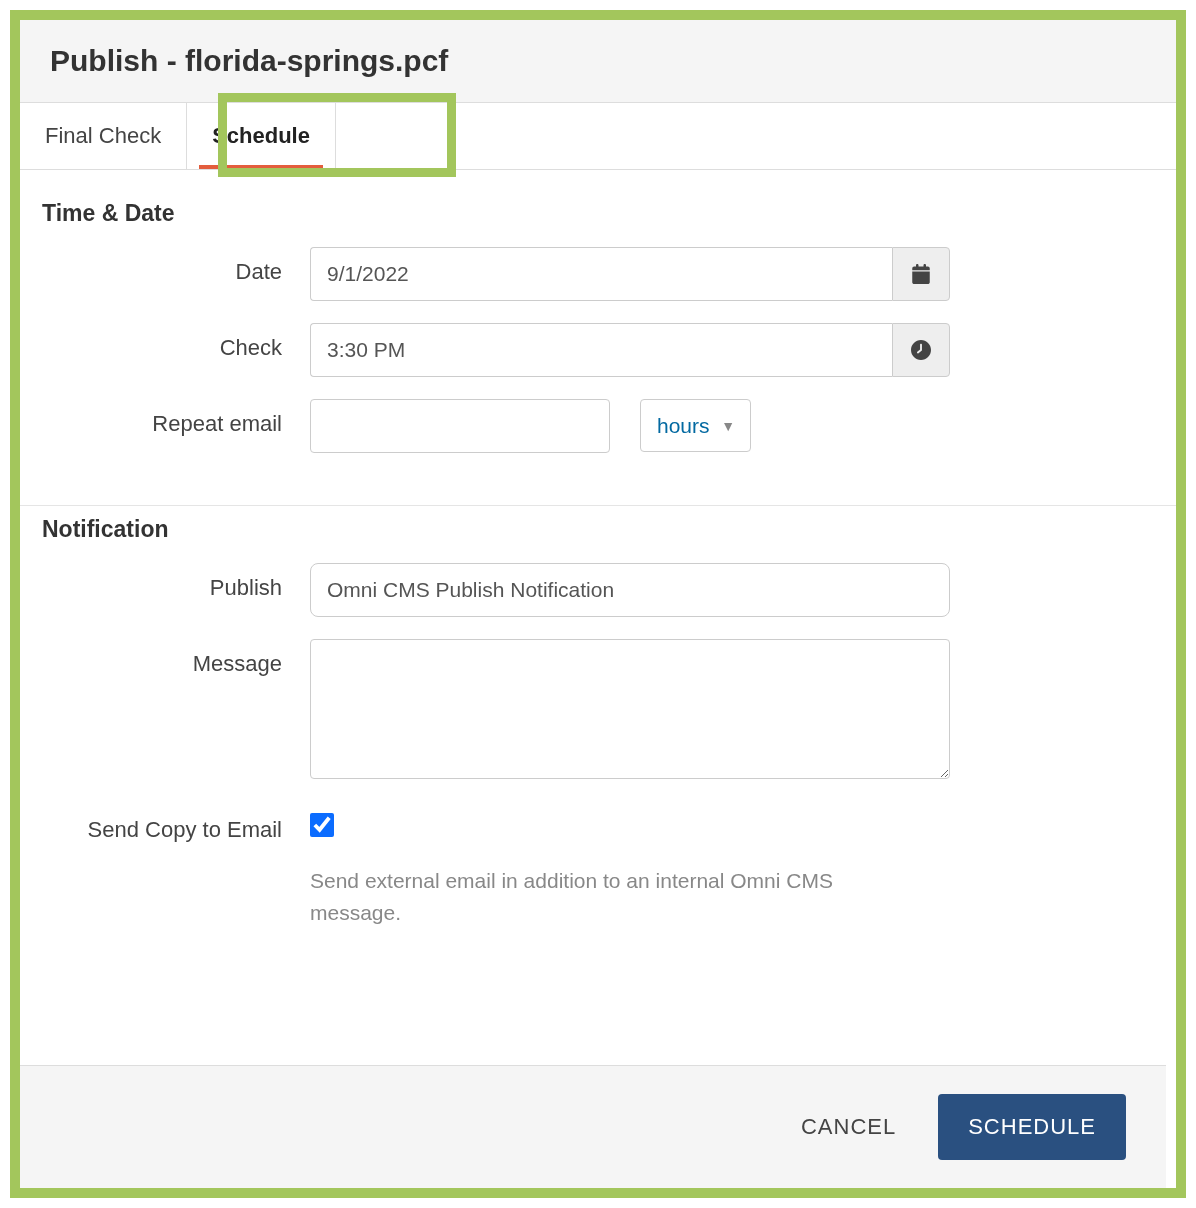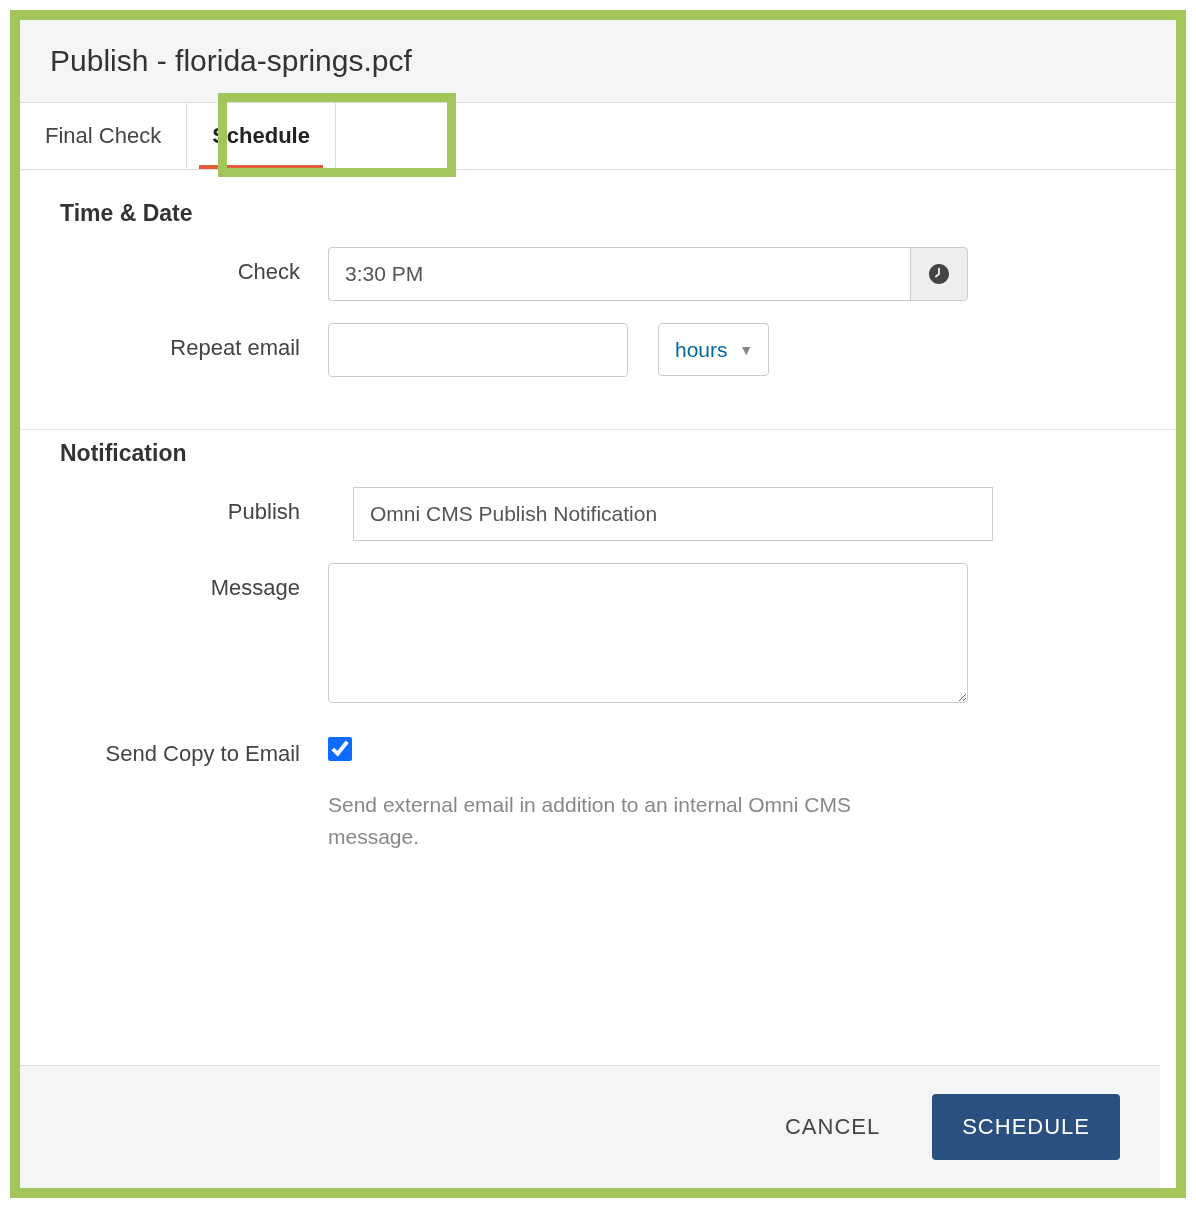--- a/index.html
+++ b/index.html
@@ -18,21 +18,21 @@
       position: relative;
       overflow: hidden;
     }
     .dialog-header {
       background: #f5f5f5;
       padding: 24px 30px;
       border-bottom: 1px solid #ddd;
     }
     .dialog-title {
       font-size: 30px;
-      font-weight: 400;
+      font-weight: 700;
       color: #333;
     }
     .tabs {
       display: flex;
       border-bottom: 1px solid #ddd;
       background: #fff;
       position: relative;
     }
     .tab {
       padding: 20px 25px;
@@ -62,21 +62,21 @@
       width: 238px;
       height: 84px;
       border: 9px solid #a3c65c;
       pointer-events: none;
       z-index: 5;
     }
     .content {
       padding: 20px 0 0 0;
     }
     .section {
-      padding: 10px 20px 30px 38px;
+      padding: 10px 20px 30px 20px;
       border-bottom: 1px solid #e5e5e5;
     }
     .section:last-of-type {
       border-bottom: none;
     }
     .section-title {
       font-size: 23px;
       font-weight: 700;
       color: #333;
       margin-bottom: 20px;
@@ -187,27 +187,27 @@
       font-size: 21px;
       color: #888;
       margin-top: 24px;
       line-height: 1.5;
       max-width: 600px;
     }
     .footer {
       position: absolute;
       bottom: 0;
       left: 0;
-      right: 16px;
+      right: 10px;
       background: #f5f5f5;
       border-top: 1px solid #ddd;
       padding: 28px 40px;
       display: flex;
       justify-content: flex-end;
-      gap: 42px;
+      gap: 32px;
       align-items: center;
     }
     .btn-cancel {
       font-size: 22px;
       letter-spacing: 1px;
       color: #444;
       background: none;
       border: none;
       cursor: pointer;
       padding: 16px 10px;
@@ -239,20 +239,33 @@
     <div class="tab">Final Check</div>
     <div class="tab active">Schedule</div>
     <div class="tab-highlight"></div>
   </div>
 
   <div class="content">
 
     <div class="section">
       <div class="section-title">Time &amp; Date</div>
 
+      <div class="form-row">
+        <div class="form-label">Date</div>
+        <div class="form-control">
+          <div class="input-group">
+            <input type="text" class="text-input" value="9/1/2022" style="">
+            <div class="input-addon">
+              <svg class="icon" viewBox="0 0 448 512">
+                  <path d="M96 32V64H48C21.5 64 0 85.5 0 112v48H448V112c0-26.5-21.5-48-48-48H352V32c0-17.7-14.3-32-32-32s-32 14.3-32 32V64H160V32c0-17.7-14.3-32-32-32S96 14.3 96 32zM448 192H0V464c0 26.5 21.5 48 48 48H400c26.5 0 48-21.5 48-48V192z"></path>
+                </svg>
+            </div>
+          </div>
+        </div>
+      </div>
 
       <div class="form-row">
         <div class="form-label">Check</div>
         <div class="form-control">
           <div class="input-group">
             <input type="text" class="text-input" value="3:30 PM" style="">
             <div class="input-addon">
               <svg class="icon" viewBox="0 0 512 512">
                   <path d="M256 0C114.6 0 0 114.6 0 256s114.6 256 256 256s256-114.6 256-256S397.4 0 256 0zM280 256c0 7.3-3.3 14.2-9 18.7l-80 64c-10.3 8.3-25.4 6.6-33.7-3.7s-6.6-25.4 3.7-33.7L232 245V120c0-13.3 10.7-24 24-24s24 10.7 24 24V256z"></path>
                 </svg>
@@ -274,21 +287,21 @@
         </div>
       </div>
     </div>
 
     <div class="section">
       <div class="section-title">Notification</div>
 
       <div class="form-row">
         <div class="form-label">Publish</div>
         <div class="form-control">
-          <input type="text" class="text-input" style="border-radius: 0; margin-left: 25px;" value="Omni CMS Publish Notification">
+          <input type="text" class="text-input" style="border-radius: 8px;" value="Omni CMS Publish Notification">
         </div>
       </div>
 
       <div class="form-row">
         <div class="form-label">Message</div>
         <div class="form-control">
           <textarea class="textarea-input" style=""></textarea>
         </div>
       </div>
 

